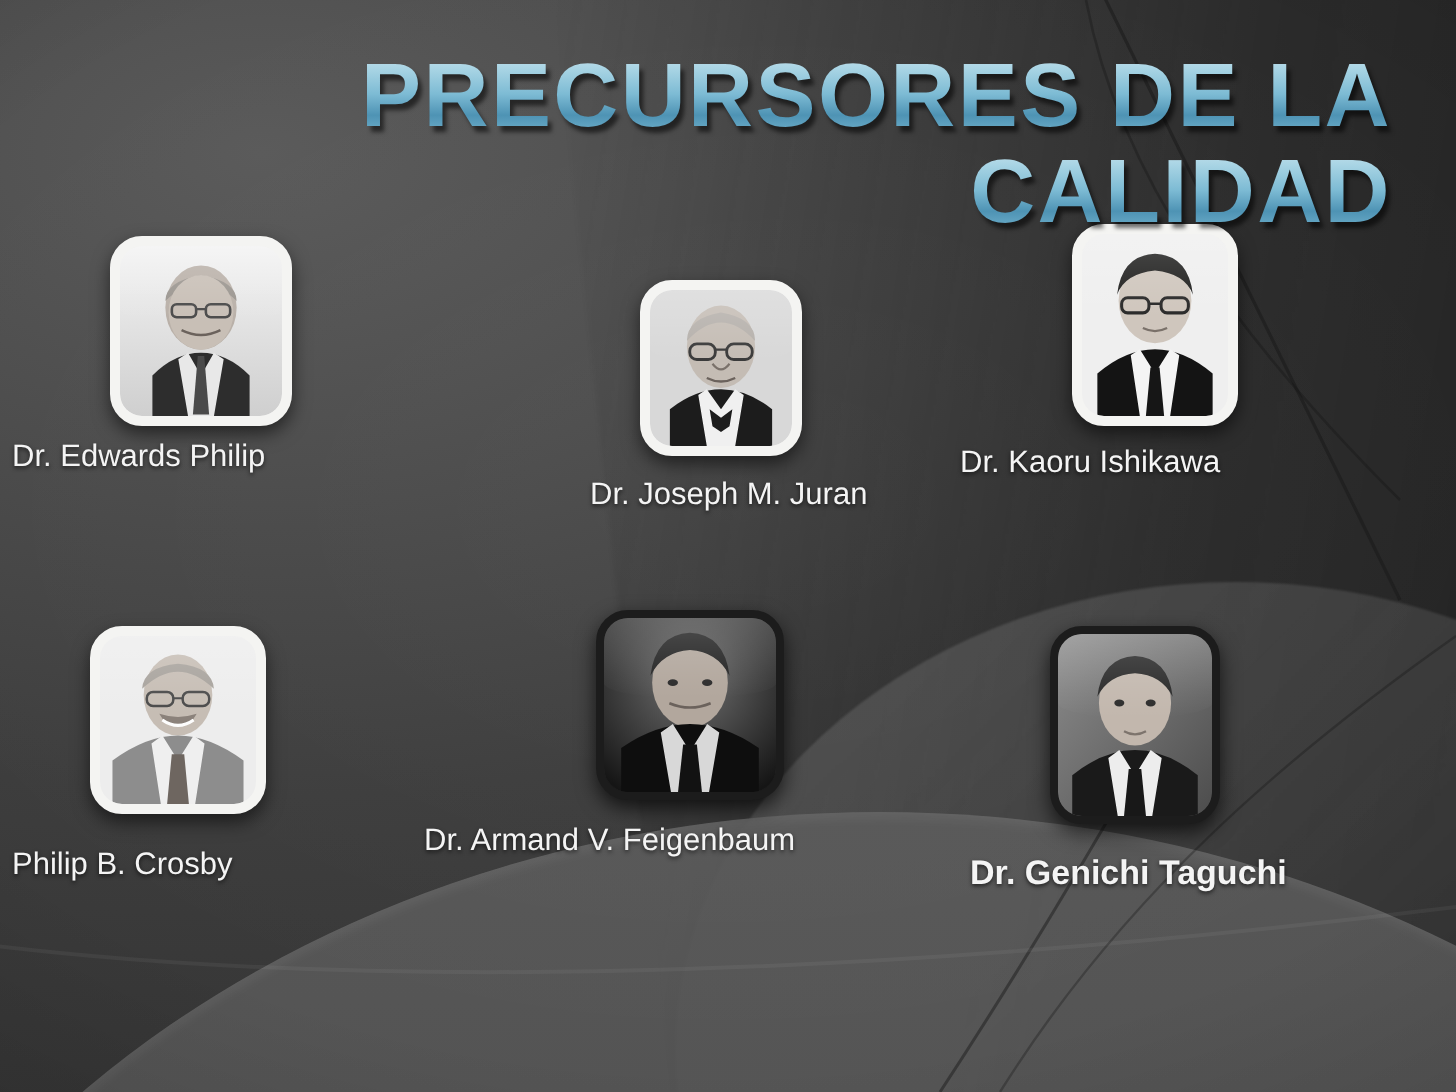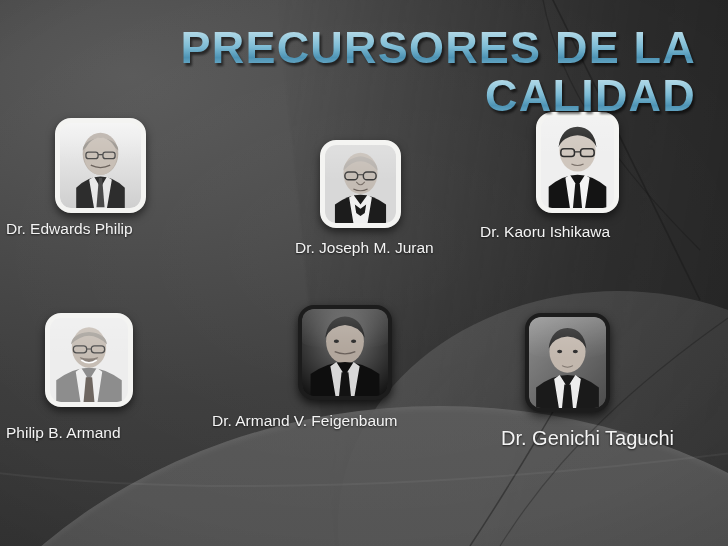--- a/index.html
+++ b/index.html
@@ -146,21 +146,21 @@
 
   .caption {
     position: absolute;
     color: #f4f4f4;
     font-size: 15.5px;
     font-family: "Liberation Sans", sans-serif;
     white-space: nowrap;
     text-shadow: 0 1px 2px rgba(0,0,0,0.65);
     z-index: 7;
   }
-  .caption.bold { font-weight: normal; font-size: 20px; margin-left: 16px; }
+  .caption.bold { font-weight: bold; font-size: 17px; }
 
   
   svg.portrait { display: block; width: 100%; height: 100%; }
 </style>
 </head>
 <body>
 
 <div id="slide">
 
   <div class="bg-base"></div>
@@ -265,21 +265,21 @@
           <line x1="47" y1="40" x2="53" y2="40" stroke="#4b4b4b" stroke-width="1.3"></line>
           <path d="M38 50 Q50 54 62 50 Q58 58 50 58 Q42 58 38 50Z" fill="#8b827b"></path>
           <path d="M40 54 Q50 61 60 54" stroke="#fdfdfd" stroke-width="2" fill="none"></path>
           <path d="M8 108 L8 80 Q30 64 50 64 Q70 64 92 80 L92 108 Z" fill="#8d8d8d"></path>
           <path d="M40 64 L50 80 L60 64 L67 69 L61 108 L39 108 L33 69 Z" fill="#efefef"></path>
           <path d="M46 76 L54 76 L57 108 L43 108 Z" fill="#6e6660"></path>
         </svg>
       </div>
       <div class="gloss"></div>
     </div>
-    <div class="caption" style="left:6px; top:424px;">Philip B. Armand</div>
+    <div class="caption" style="left:6px; top:424px;">Philip B. Crosby</div>
   </div>
 
   <div class="figure">
     <div class="frame dark" style="left:298px; top:305px; width:94px; height:95px;">
       <div class="photo">
         <svg class="portrait" viewBox="0 0 100 102" preserveAspectRatio="xMidYMid slice">
           <defs>
             <radialGradient id="bgF" cx="50%" cy="35%" r="75%">
               <stop offset="0%" stop-color="#707070"></stop>
                 <stop offset="100%" stop-color="#151515"></stop>

